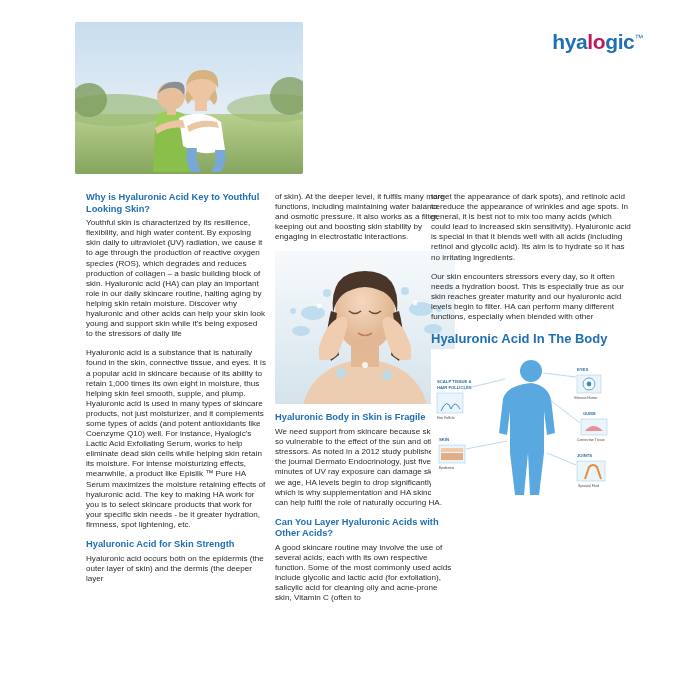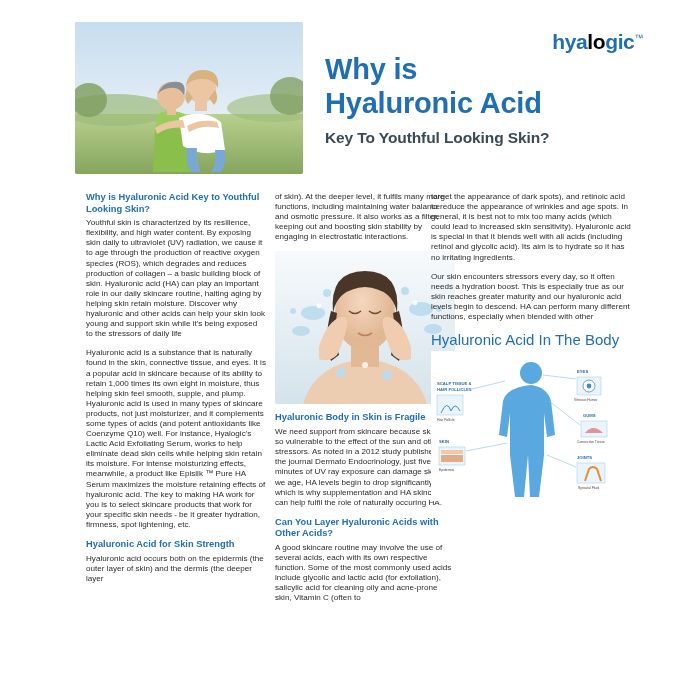--- a/index.html
+++ b/index.html
@@ -33,21 +33,21 @@
   .hero-photo svg { display: block; }
 
   .logo {
     position: absolute;
     right: 36px; top: 30px;
     font-size: 21px;
     font-weight: bold;
     color: #1f6fb2;
     letter-spacing: -0.4px;
   }
-  .logo .lo { color: #000000; }
+  .logo .lo { color: #be185d; }
   .logo .tm { font-size: 9px; vertical-align: super; color: #1f6fb2; font-weight: normal; }
 
   .title-block {
     position: absolute;
     left: 325px; top: 52px;
     width: 340px;
   }
   .title-l1, .title-l2 {
     color: #1f6fb2;
     font-size: 29px;
@@ -98,22 +98,22 @@
     width: 180px; height: 153px;
     margin: 4px 0 8px 0;
     border-radius: 2px;
     overflow: hidden;
     background: linear-gradient(#f3f6f8 0%, #e4ecf1 55%, #d6e3ea 100%);
   }
 
   
   .diagram-title {
     color: #1f6fb2;
-    font-size: 15px;
-    font-weight: normal;
+    font-size: 13px;
+    font-weight: bold;
     margin: 6px 0 3px 0;
   }
   .diagram {
     width: 200px; height: 150px;
     margin-bottom: 7px;
     position: relative;
     background: #ffffff;
   }
   .diagram svg { display:block; }
 
@@ -177,25 +177,20 @@
           <path d="M112 126 Q110 142 116 150 L126 150 Q120 138 122 126 Z" fill="#7aa8d6"></path>
           <path d="M140 128 Q142 142 136 150 L146 150 Q152 140 150 128 Z" fill="#7aa8d6"></path>
         </g>
       </svg>
     </div>
 
     <div class="logo">
       <span>hya</span><span class="lo">lo</span><span>gic</span><span class="tm">™</span>
     </div>
 
-    <div class="title-block">
-      <div class="title-l1">Why is</div>
-      <div class="title-l2">Hyaluronic Acid</div>
-      <div class="title-sub">Key To Youthful Looking Skin?</div>
-    </div>
   </div>
 
   <div class="columns">
 
     <div class="col col-1">
       <h3 class="sec">Why is Hyaluronic Acid Key to Youthful Looking Skin?</h3>
       <p class="body">Youthful skin is characterized by its resilience, flexibility, and high water content. By exposing skin daily to ultraviolet (UV) radiation, we cause it to age through the production of reactive oxygen species (ROS), which degrades and reduces production of collagen – a basic building block of skin. Hyaluronic acid (HA) can play an important role in our daily skincare routine, halting aging by helping skin retain moisture. Discover why hyaluronic and other acids can help your skin look young and support skin while it's being exposed to the stressors of daily life</p>
       <p class="body">Hyaluronic acid is a substance that is naturally found in the skin, connective tissue, and eyes. It is a popular acid in skincare because of its ability to retain 1,000 times its own eight in moisture, thus helping skin feel smooth, supple, and plump. Hyaluronic acid is used in many types of skincare products, not just moisturizer, and it complements some types of acids (and potent antioxidants like Coenzyme Q10) well. For instance, Hyalogic's Lactic Acid Exfoliating Serum, works to help eliminate dead skin cells while helping skin retain its moisture. For intense moisturizing effects, meanwhile, a product like Episilk ™ Pure HA Serum maximizes the moisture retaining effects of hyaluronic acid. The key to making HA work for you is to select skincare products that work for your specific skin needs - be it greater hydration, firmness, spot lightening, etc.</p>
       <h3 class="sec">Hyaluronic Acid for Skin Strength</h3>
       <p class="body">Hyaluronic acid occurs both on the epidermis (the outer layer of skin) and the dermis (the deeper layer</p>
@@ -257,21 +252,21 @@
       </div>
 
       <h3 class="sec">Hyaluronic Body in Skin is Fragile</h3>
       <p class="body">We need support from skincare because skin is so vulnerable to the effect of the sun and other stressors. As noted in a 2012 study published in the journal Dermato Endocrinology, just five minutes of UV ray exposure can damage skin. As we age, HA levels begin to drop significantly, which is why supplementation and HA skincare can help fulfil the role of naturally occuring HA.</p>
       <h3 class="sec">Can You Layer Hyaluronic Acids with Other Acids?</h3>
       <p class="body">A good skincare routine may involve the use of several acids, each with its own respective function. Some of the most commonly used acids include glycolic and lactic acid (for exfoliation), salicylic acid for cleaning oily and acne-prone skin, Vitamin C (often to</p>
     </div>
 
     <div class="col col-3">
       <p class="body">target the appearance of dark spots), and retinoic acid to reduce the appearance of wrinkles and age spots. In general, it is best not to mix too many acids (which could lead to increased skin sensitivity). Hyaluronic acid is special in that it blends well with all acids (including retinol and glycolic acid). Its aim is to hydrate so it has no irritating ingredients.</p>
-      <p class="body">Our skin encounters stressors every day, so it often needs a hydration boost. This is especially true as our skin reaches greater maturity and our hyaluronic acid levels begin to descend. HA can perform many different functions, especially when blended with other</p>
+      <p class="body">Our skin encounters stressors every day, so it often needs a hydration boost. This is especially true as our skin reaches greater maturity and our hyaluronic acid levels begin to filter. HA can perform many different functions, especially when blended with other</p>
 
       <div class="diagram-title">Hyaluronic Acid In The Body</div>
 
       <div class="diagram">
         <svg width="200" height="150" viewBox="0 0 200 150" xmlns="http://www.w3.org/2000/svg">
           <rect width="200" height="150" fill="#ffffff"></rect>
 
           <g fill="#5aa8e0">
             <circle cx="100" cy="22" r="11"></circle>
             <path d="M100 34 Q116 36 120 50 L124 84 L116 86 L113 62 L113 104 L108 146 L99 146 L97 104 L93 146 L84 146 L79 104 L79 62 L76 86 L68 84 L72 50 Q76 36 100 34 Z"></path>

